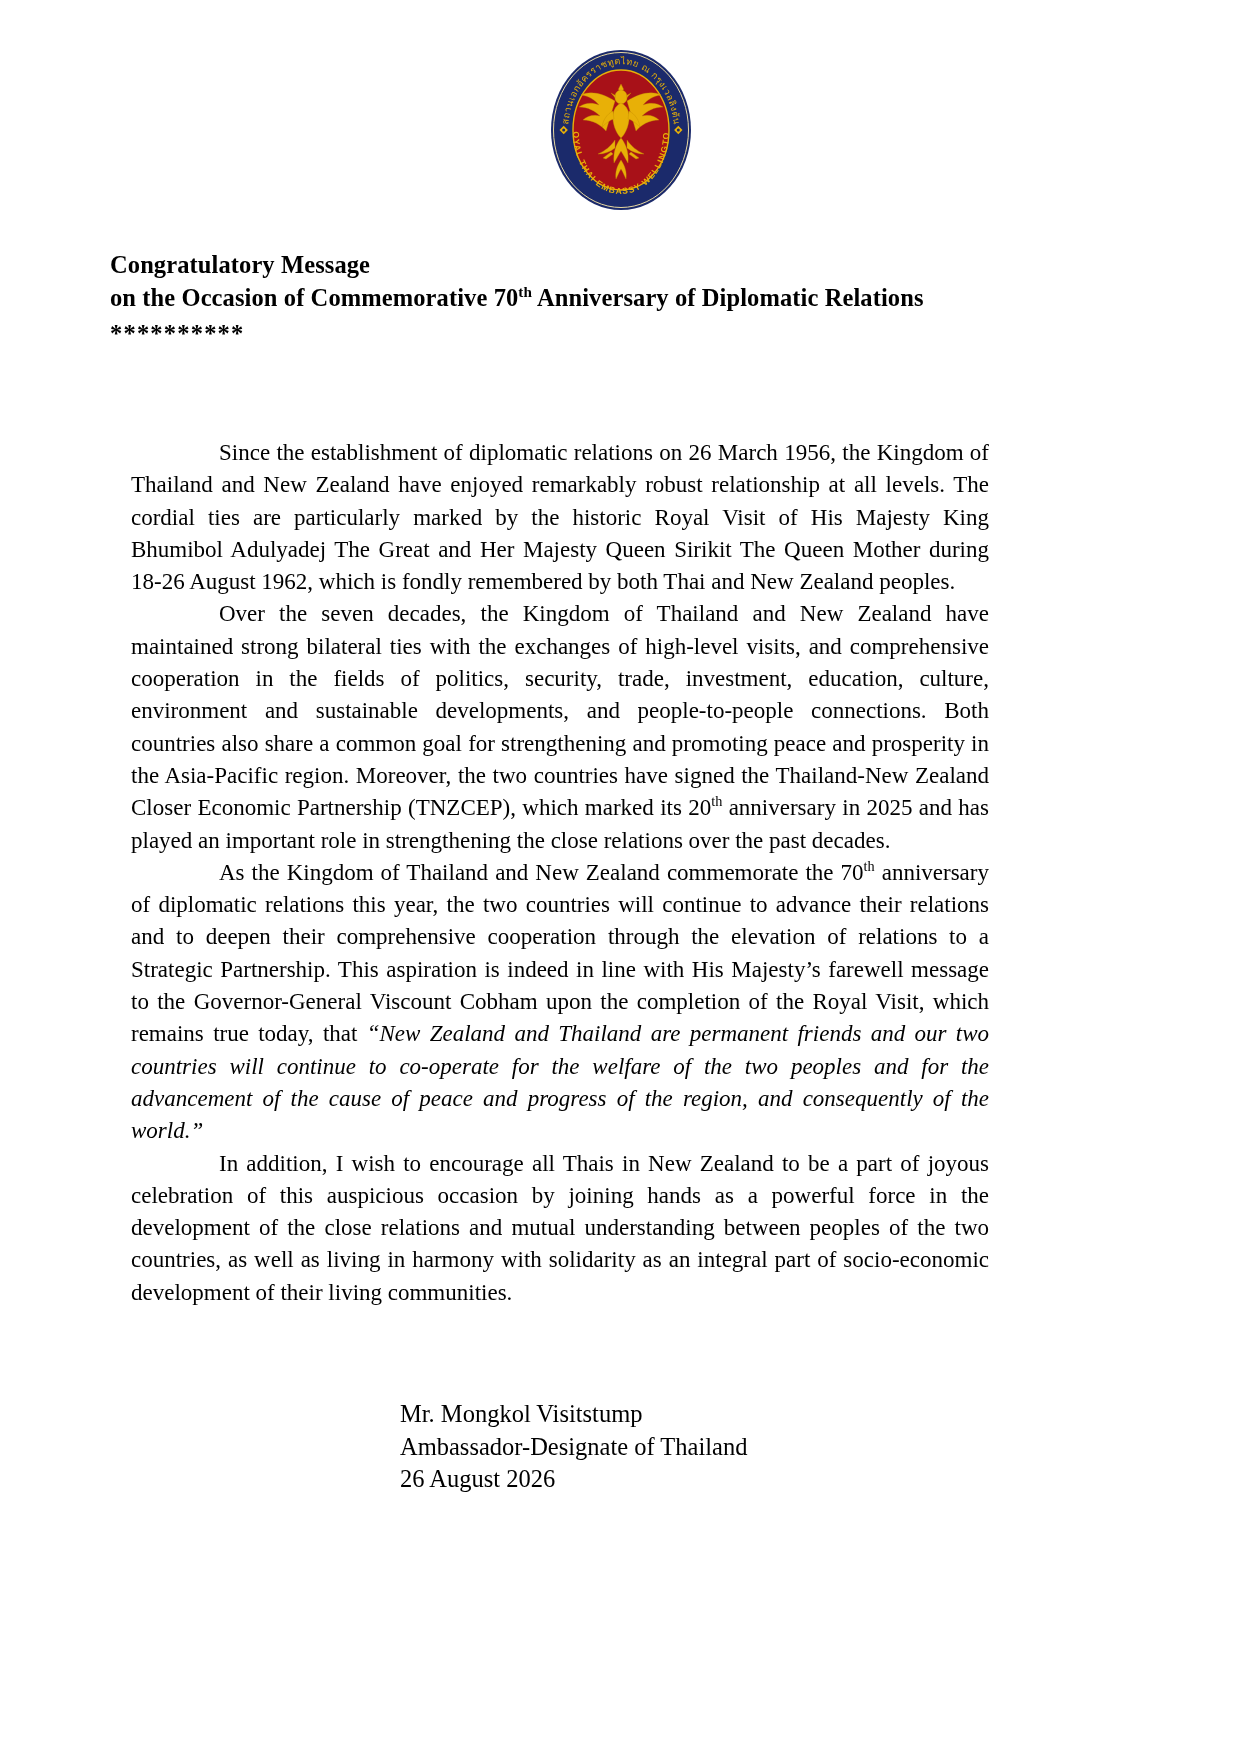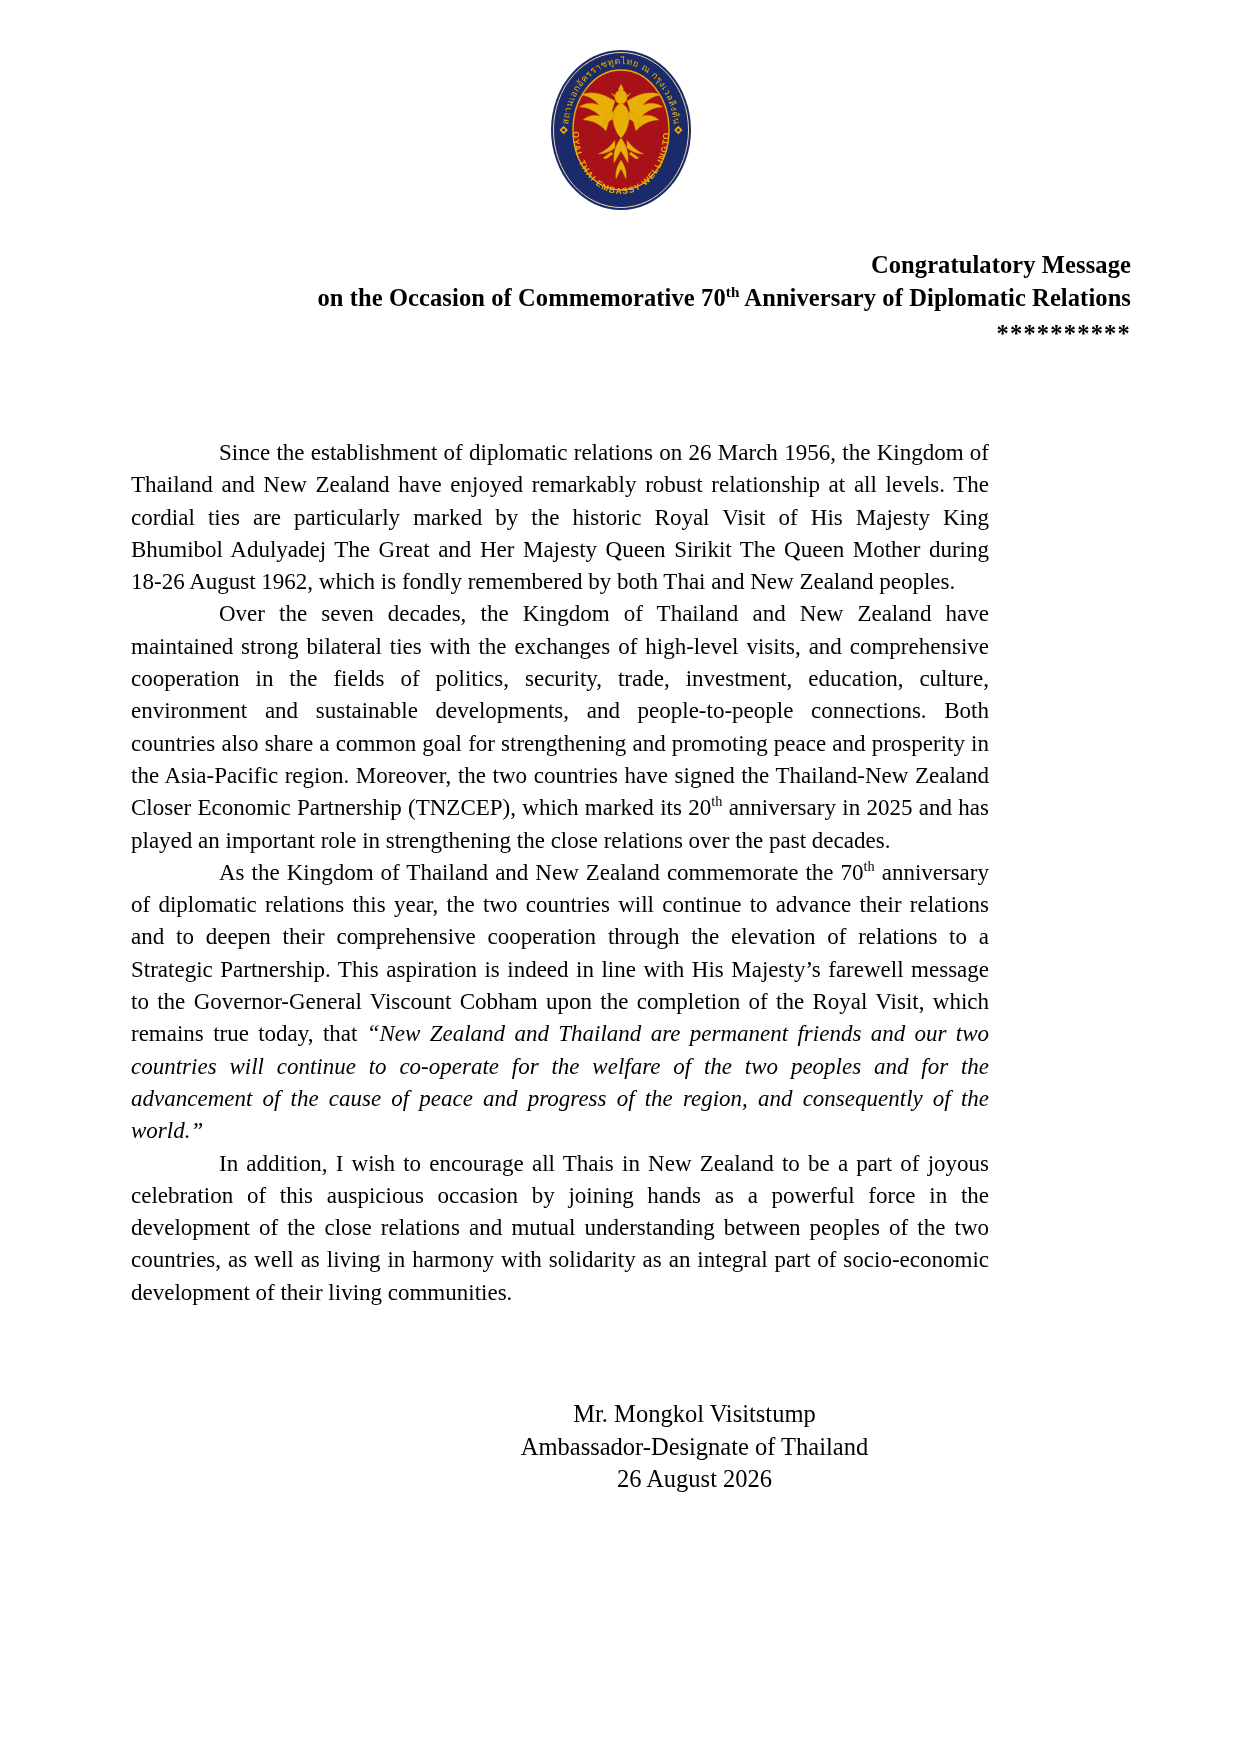--- a/index.html
+++ b/index.html
@@ -36,21 +36,21 @@
     height: 163px;
   }
   .emblem svg { display: block; width: 144px; height: 163px; }
 
   
   .title-block {
     position: absolute;
     top: 248px;
     left: 110px;
     right: 110px;
-    text-align: right;
+    text-align: left;
     font-weight: bold;
     font-size: 24.5px;
     line-height: 33px;
     letter-spacing: 0.1px;
   }
   .title-line { display: block; white-space: nowrap; }
   .title-line sup {
     font-size: 0.62em;
     vertical-align: super;
     line-height: 0;
@@ -85,21 +85,21 @@
     line-height: 0;
   }
   .quote { font-style: italic; }
 
   
   .sign-block {
     position: absolute;
     top: 1398px;
     left: 400px;
     width: 589px;
-    text-align: center;
+    text-align: left;
     font-size: 24.5px;
     line-height: 32.5px;
   }
   .sign-line { display: block; white-space: nowrap; }
 </style>
 </head>
 <body>
 
 <div class="page">
 

